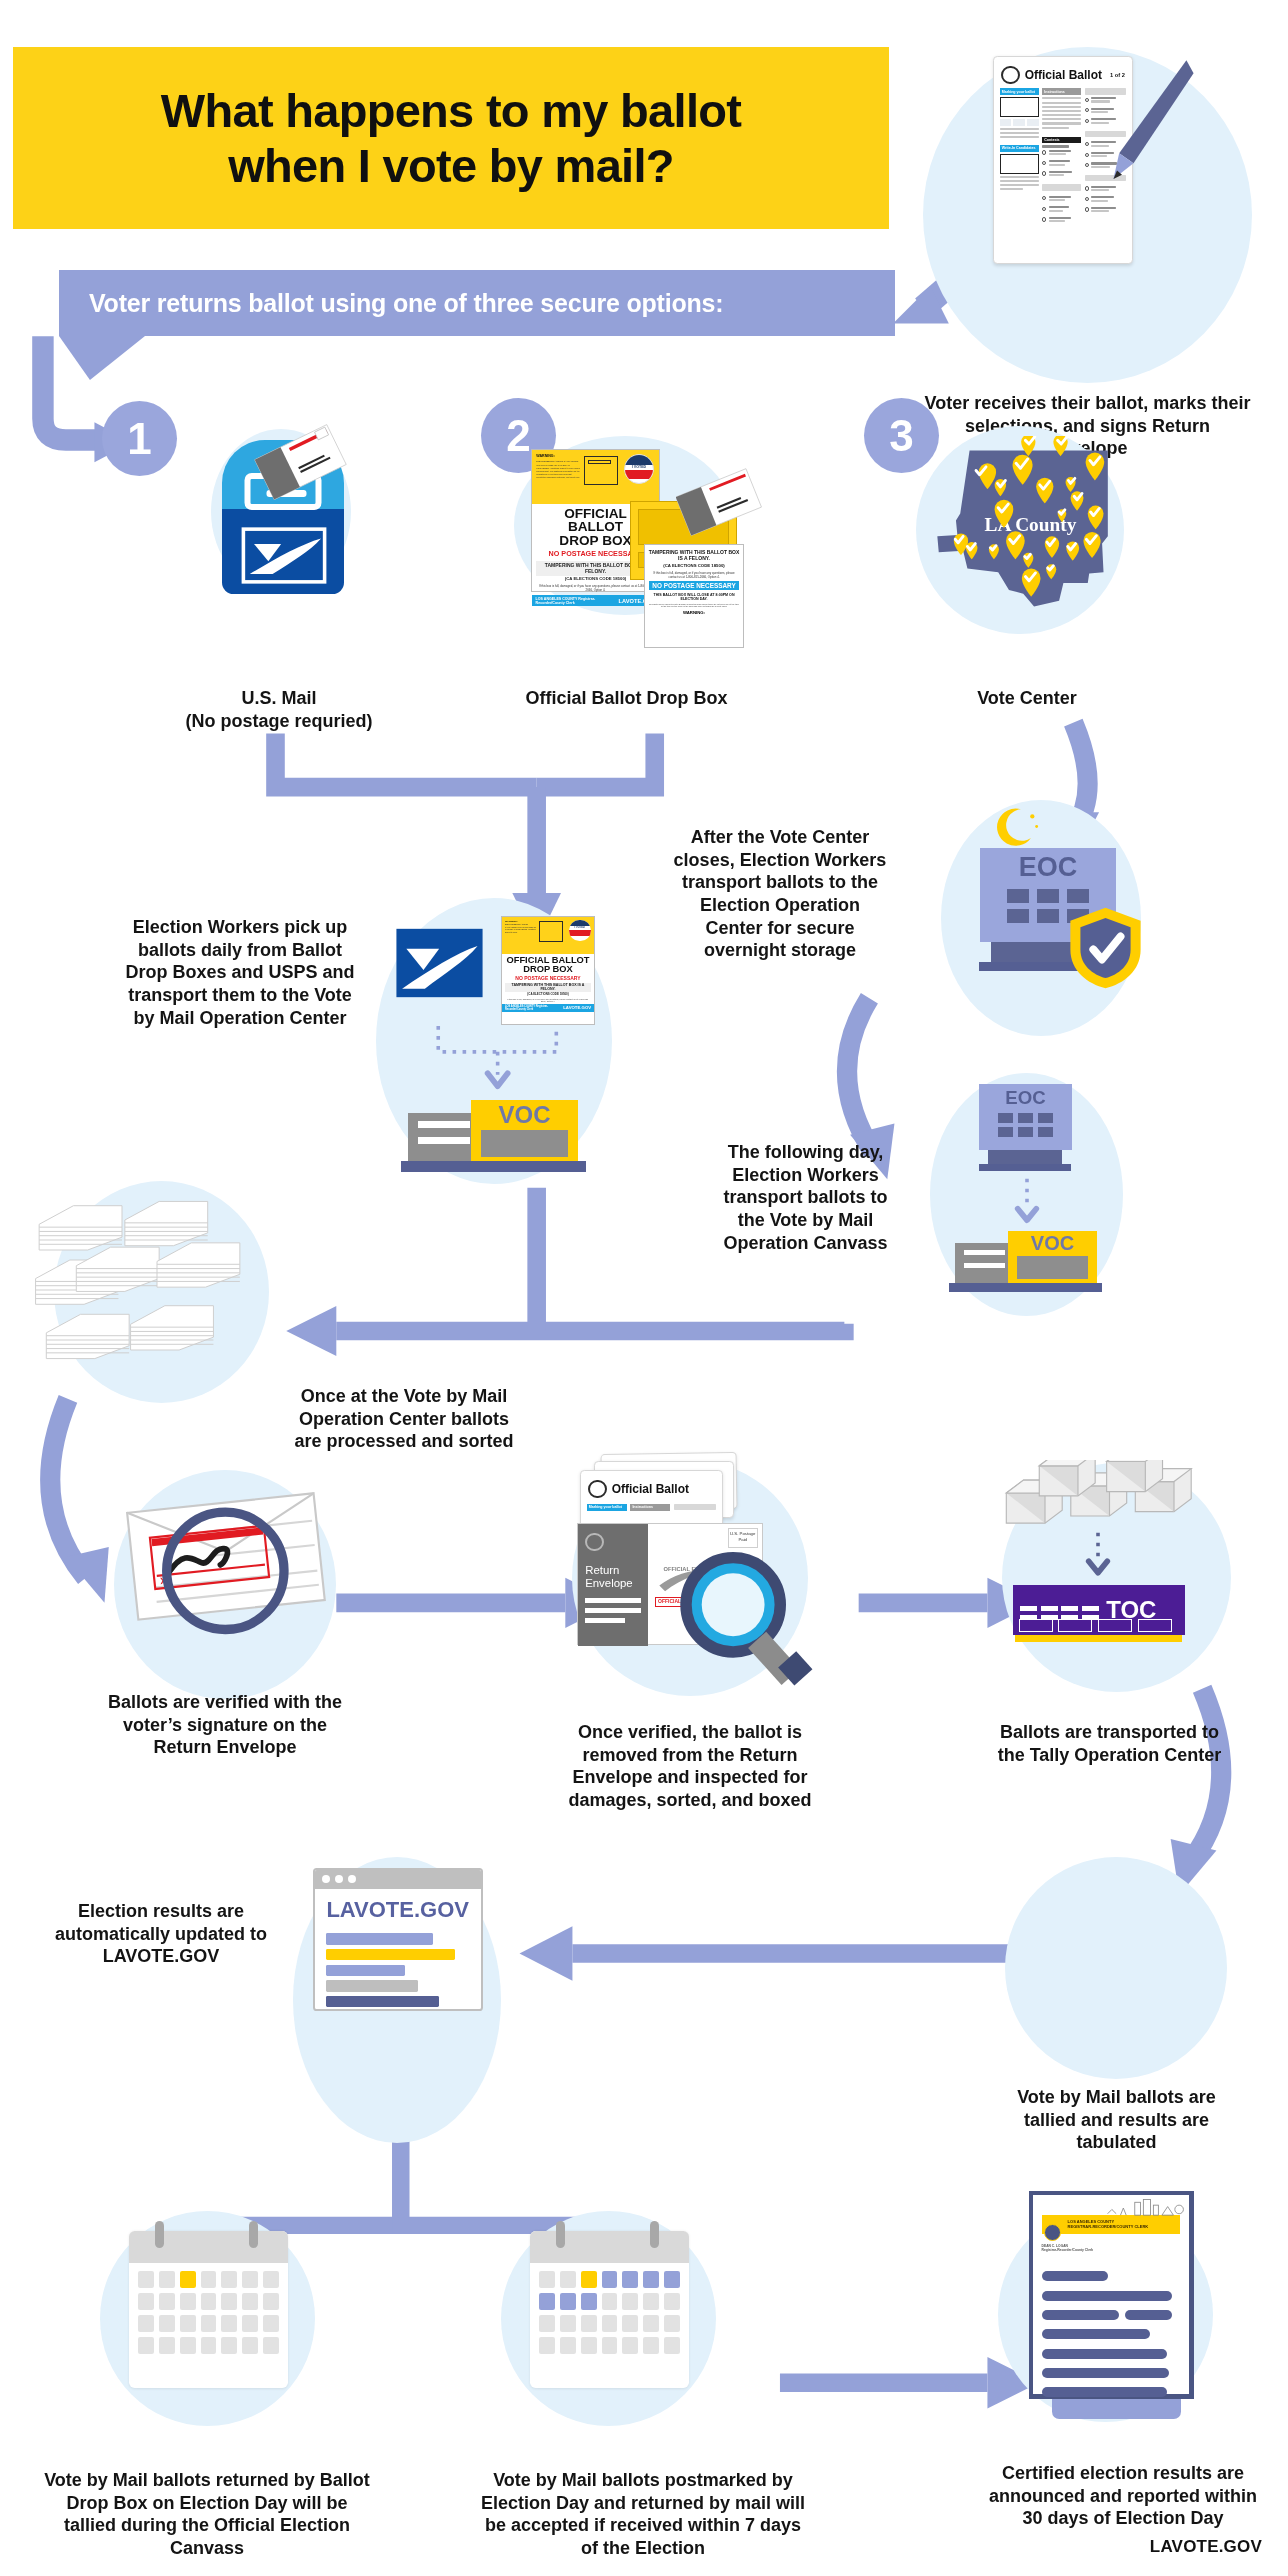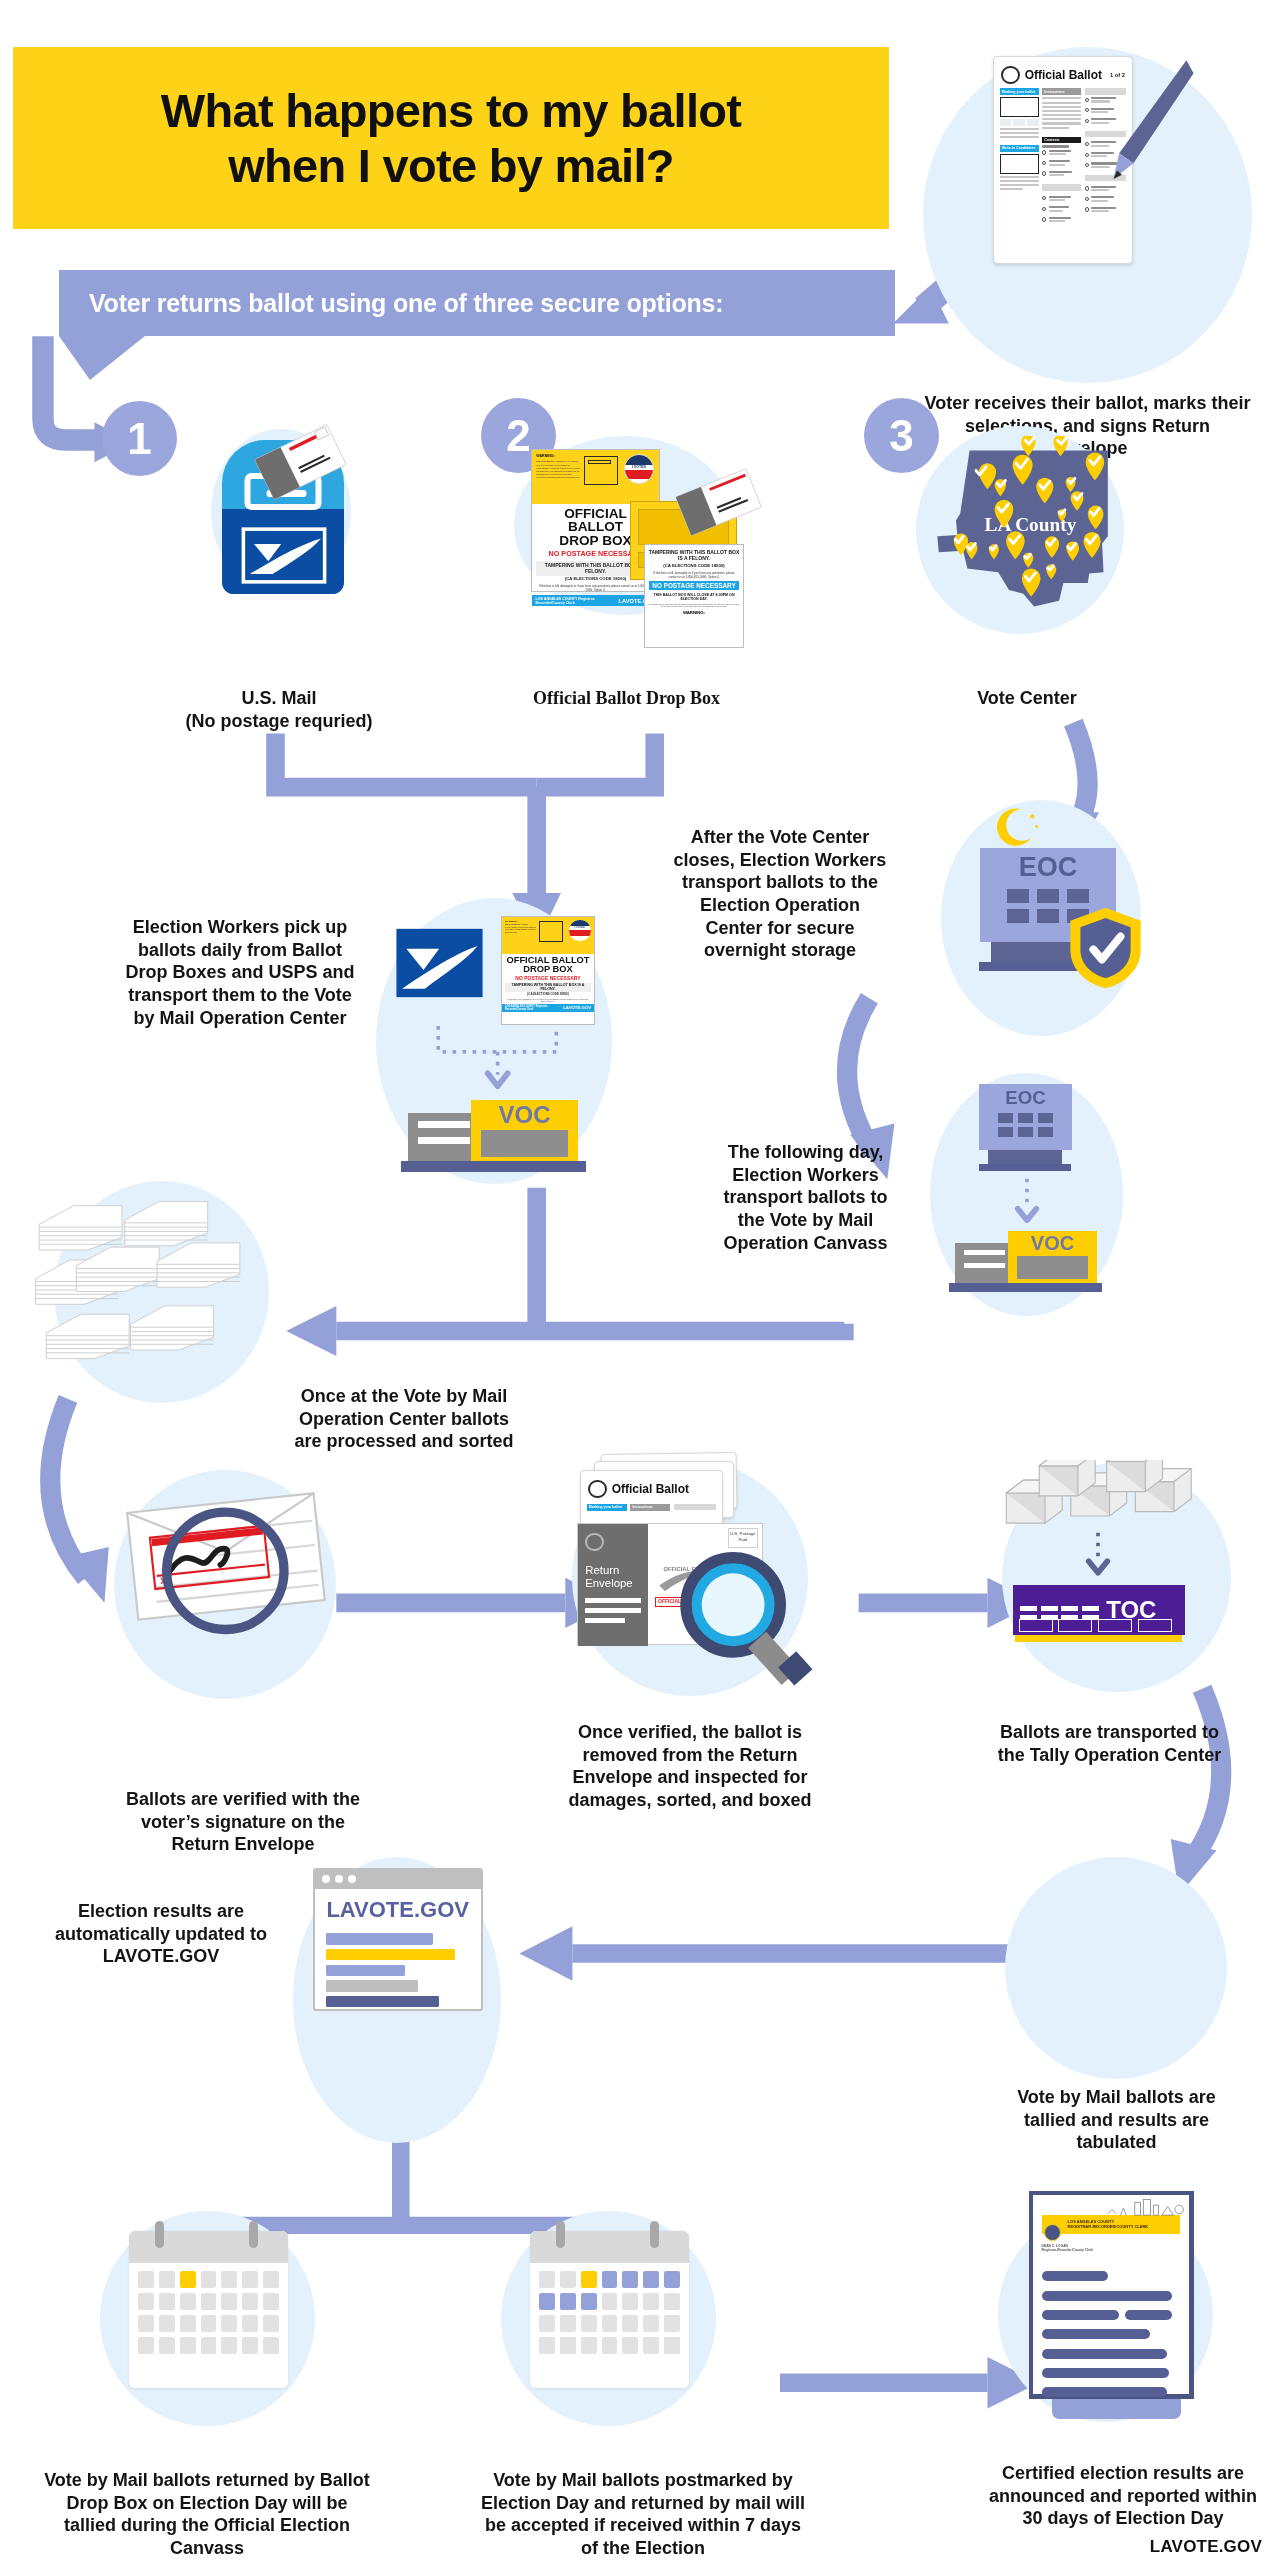--- a/index.html
+++ b/index.html
@@ -445,21 +445,21 @@
   <svg class="abs" style="left:676px;top:464px;width:86px;height:75px;" viewBox="0 0 120 105">
     <g transform="rotate(-22 60 52)">
       <rect x="6" y="24" width="106" height="58" fill="#fff" stroke="#c9c9c9"></rect>
       <rect x="6" y="24" width="38" height="58" fill="#6e6e6e"></rect>
       <rect x="54" y="30" width="54" height="4" fill="#E11B22"></rect>
       <rect x="54" y="58" width="36" height="3" fill="#2b2b2b"></rect>
       <rect x="54" y="64" width="44" height="3" fill="#2b2b2b"></rect>
     </g>
   </svg>
 
-  <div class="abs caption" style="left:469px;top:687px;width:315px;font-family:Liberation Serif, serif;">Official Ballot Drop Box</div>
+  <div class="abs caption" style="left:469px;top:687px;width:315px;">Official Ballot Drop Box</div>
 
   <div class="abs step-circle" style="left:864px;top:398px;">3</div>
   <div class="abs bubble" style="left:916px;top:426px;width:208px;height:208px;"></div>
 
   <svg class="abs" style="left:923px;top:436px;width:197px;height:190px;" viewBox="0 0 275 265">
     <path d="M65,20 L258,20 L258,140 L250,150 L252,190 L232,192 L230,205 L196,205 L190,230 L155,238 L140,220 L120,215 L105,190 L62,185 L56,160 L22,162 L20,140 L48,138 L46,118 L52,108 Z" fill="#5B6493"></path>
     <text x="150" y="132" fill="#fff" font-family="'Liberation Serif', serif" font-size="27" font-weight="700" text-anchor="middle">LA County</text>
     <g fill="#FFCE00">
       <path d="M20,48 a12,12 0 1,1 24,0 c0,10 -12,24 -12,24 c0,0 -12,-14 -12,-24 z" transform="translate(58,2)"></path>
       <path d="M20,48 a8,8 0 1,1 16,0 c0,7 -8,16 -8,16 c0,0 -8,-9 -8,-16 z" transform="translate(80,20)"></path>
@@ -676,21 +676,21 @@
       <path d="M12,24 L143,92 L274,24" fill="none" stroke="#c9c9c9" stroke-width="3"></path>
       <path d="M120,62 L268,62 M120,96 L268,96 M40,132 L268,132 M40,152 L268,152" stroke="#d6d6d6" stroke-width="3"></path>
       <rect x="40" y="62" width="160" height="72" fill="none" stroke="#E11B22" stroke-width="3"></rect>
       <rect x="42" y="64" width="156" height="10" fill="#E11B22"></rect>
       <path d="M44,116 L196,116" stroke="#E11B22" stroke-width="3"></path>
       <text x="48" y="128" fill="#E11B22" font-size="13" font-weight="700" font-family="'Liberation Sans',sans-serif">X</text>
       <path d="M62,112 C86,84 96,98 108,104 C120,110 126,84 142,88 C152,90 140,108 134,110" stroke="#1d1d1d" stroke-width="8" fill="none" stroke-linecap="round"></path>
     </g>
     <circle cx="140" cy="120" r="82" fill="none" stroke="#4A5583" stroke-width="13"></circle>
   </svg>
-  <div class="abs caption" style="left:107px;top:1788px;width:236px;margin-left:18px;">Ballots are verified with the voter’s signature on the Return Envelope</div>
+  <div class="abs caption" style="left:107px;top:1691px;width:236px;">Ballots are verified with the voter’s signature on the Return Envelope</div>
 
   <div class="abs bubble" style="left:572px;top:1460px;width:236px;height:236px;"></div>
 
   <div class="abs ballot-sheet" style="left:601px;top:1453px;width:136px;height:57px;transform:rotate(-1deg);"></div>
   <div class="abs ballot-sheet" style="left:594px;top:1461px;width:140px;height:57px;"></div>
   <div class="abs ballot-sheet" style="left:580px;top:1470px;width:143px;height:64px;">
     <div class="ballot-head">
       <div class="seal"></div>
       <div class="ballot-title">Official Ballot</div>
     </div>

